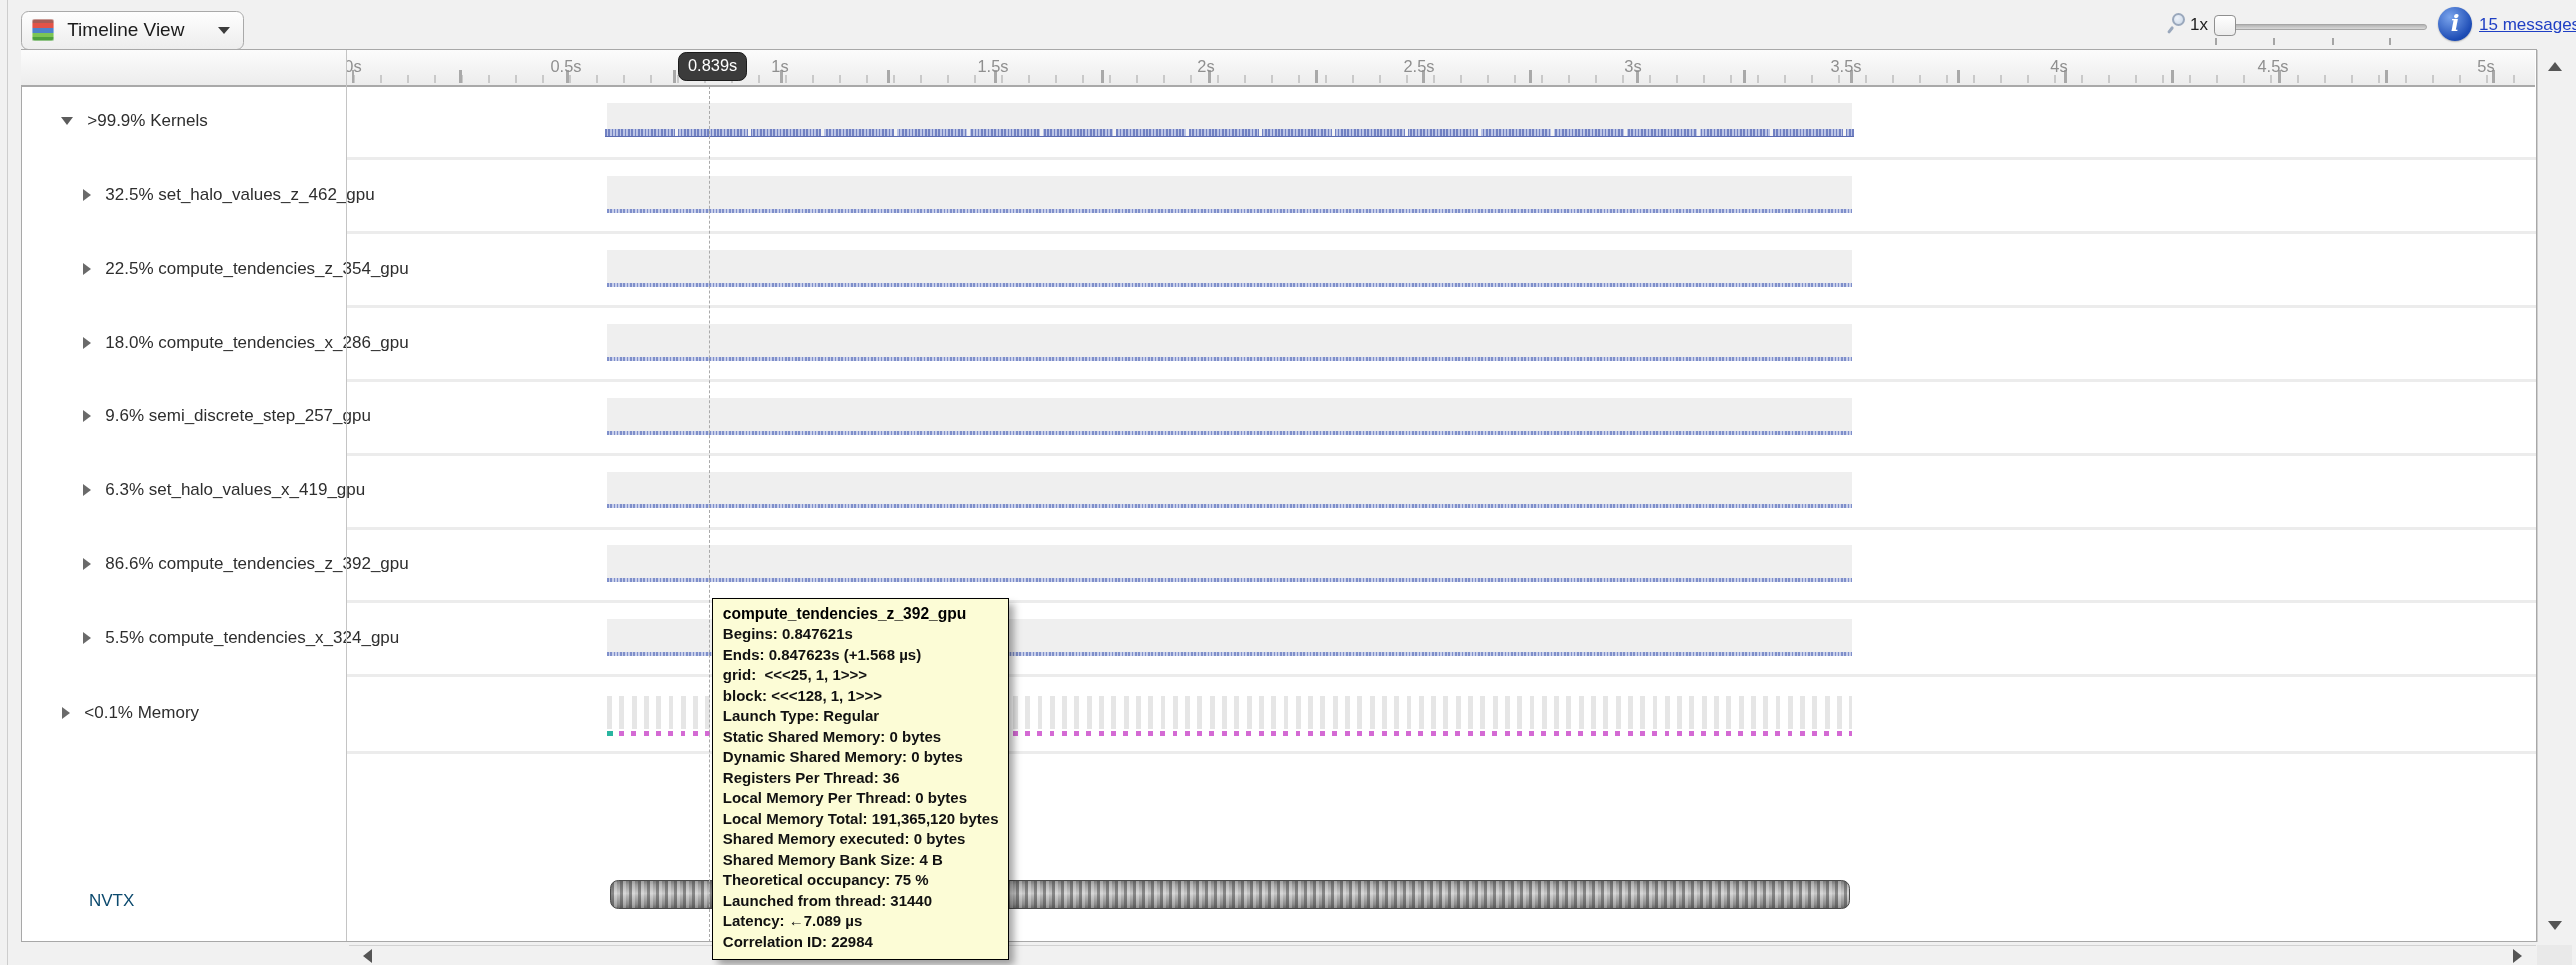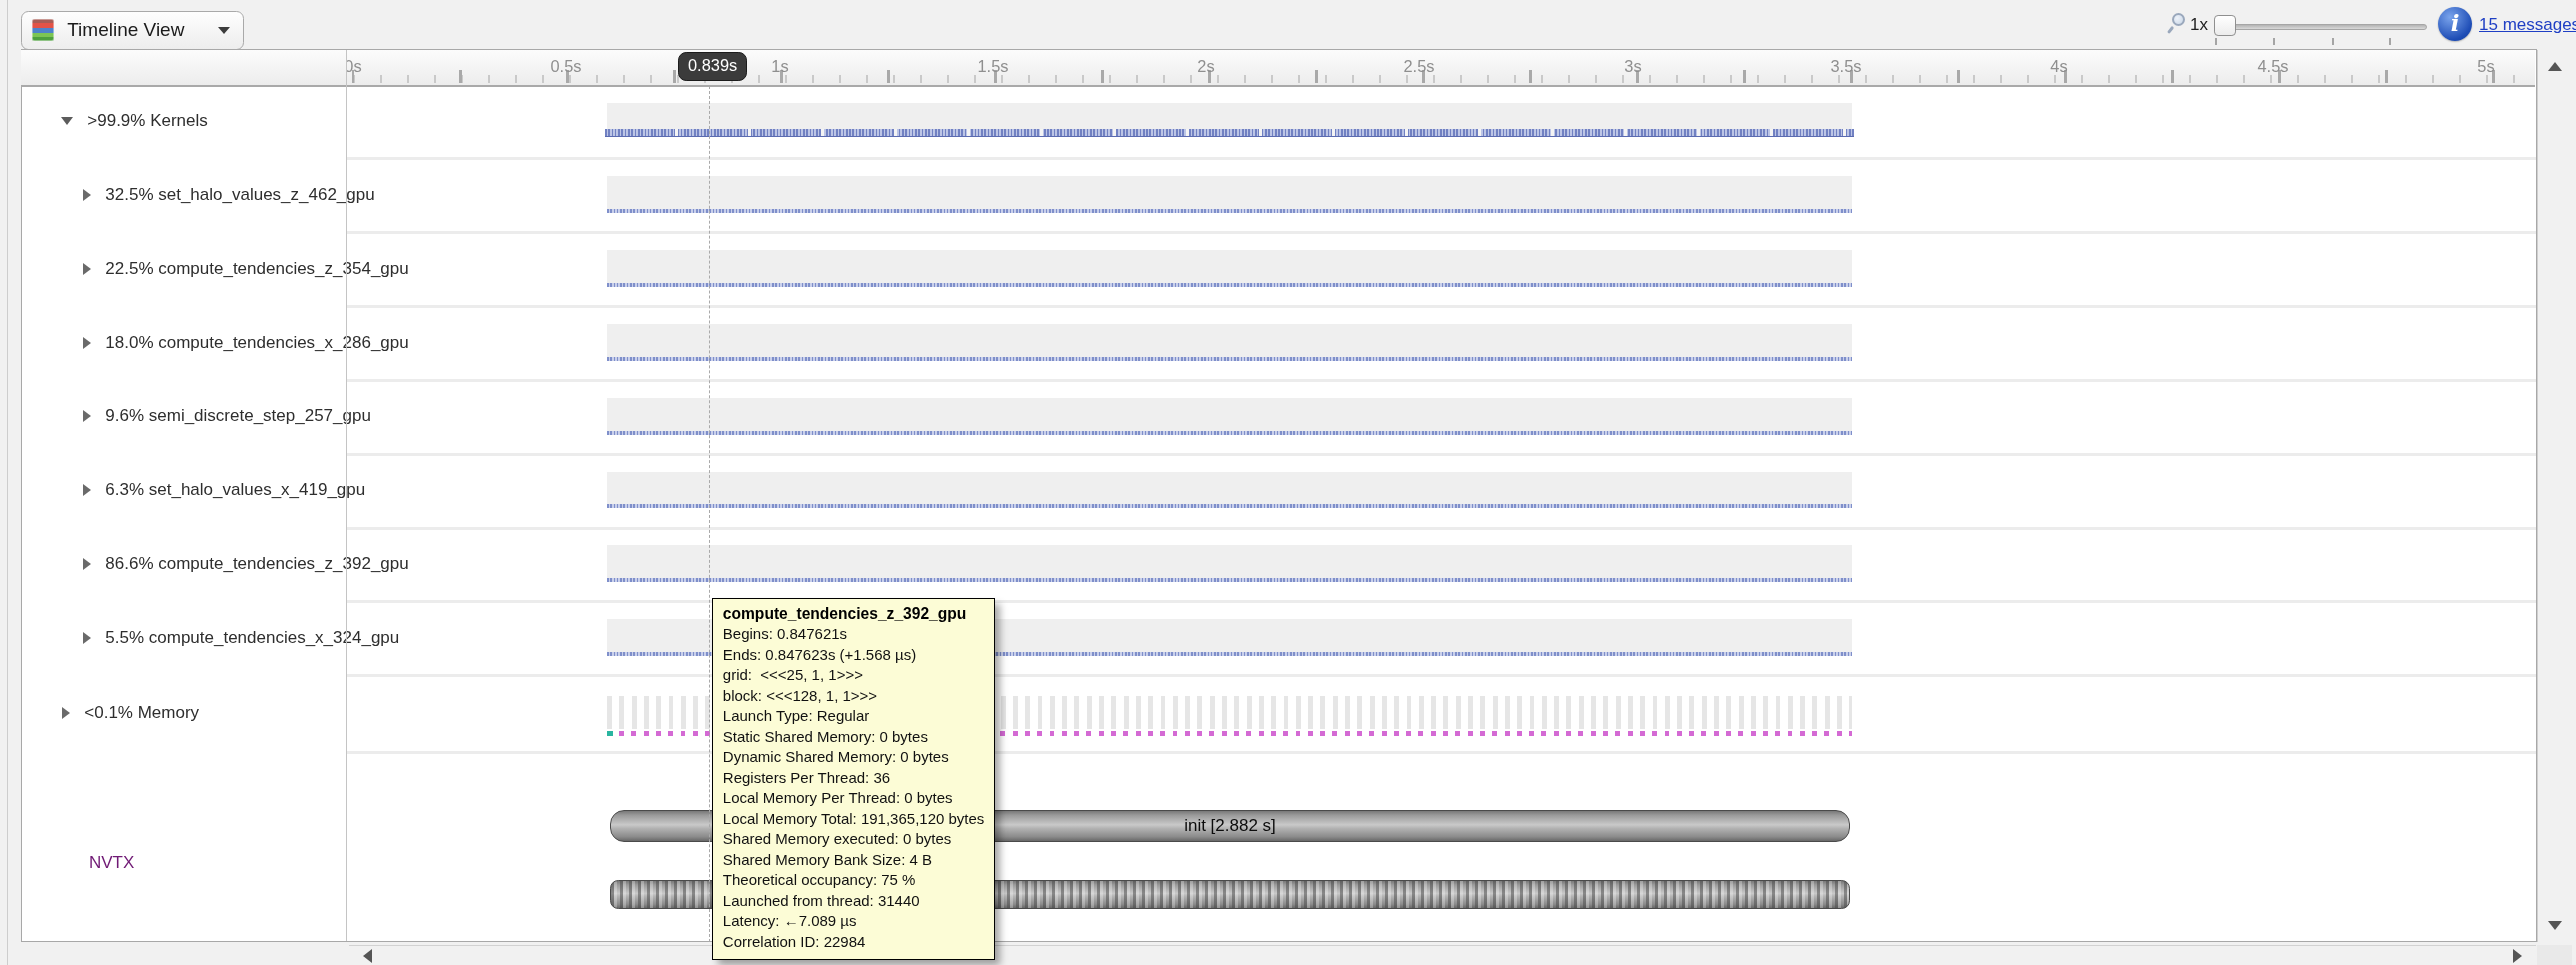--- a/index.html
+++ b/index.html
@@ -89,21 +89,21 @@
     font-size:17px; color:#2e2e2e; white-space:nowrap; }
   .tree-row .tri-down { width:0; height:0; margin-left:40px;
     border-left:6.6px solid transparent; border-right:6.6px solid transparent;
     border-top:8.2px solid #5c5c5c; }
   .tree-row .tri-right { width:0; height:0;
     border-top:6.6px solid transparent; border-bottom:6.6px solid transparent;
     border-left:8.2px solid #6a6a6a; }
   .tree-row.lvl0 .tri-right { margin-left:41px; }
   .tree-row.lvl1 .tri-right { margin-left:62px; }
   .tree-row .t-label { margin-left:14px; }
-  .nvtx-label { left:89px; top:853px; font-size:17px; color:#701a75; }
+  .nvtx-label { left:89px; top:891px; font-size:17px; color:#0c4a6e; }
 
   
   .timeline { left:347px; top:86px; width:2189px; height:856px; overflow:hidden; }
   .timeline > div { position:absolute; }
   .row-sep { left:0; width:2189px; height:2.5px; background:#ececec; }
   .k-band { left:260px; width:1245px; background:#efefef; }
   .k-stripes { left:258px; top:43px; width:1249px; height:8.2px;
     background:
       repeating-linear-gradient(90deg, transparent 0 70px, #f4f4f4 70px 73px),
       repeating-linear-gradient(90deg,#7181c2 0 1.6px,#bcc5e6 1.6px 3.3px);
@@ -131,21 +131,21 @@
   .marker-line { left:362px; top:0; width:0; height:856px;
     border-left:1.6px dashed #a9a9a9; }
 
   
   .tooltip { left:712px; top:598px; min-width:263px; max-width:320px; z-index:9;
     background:#fcfcd6; border:1.6px solid #000;
     box-shadow:5.7px 5.7px 7.4px rgba(0,0,0,.35);
     padding:4.9px 9.8px 6.6px; }
   .tooltip .tt-title { font-weight:bold; font-size:15.6px; line-height:20.5px;
     color:#000; white-space:pre; }
-  .tooltip .tt-line { font-size:15px; line-height:20.5px; color:#111; white-space:pre; }
+  .tooltip .tt-line { font-size:15px; line-height:20.5px; color:#111; white-space:pre;font-weight:bold; }
 
   
   .vscroll { left:2537px; top:50px; width:35px; height:892px; background:#f1f1f1;
     border-left:0.8px solid #cfcfcf; }
   .scroll-btn { position:absolute; display:flex; align-items:center; justify-content:center; }
   .tri-up-s { width:0; height:0; border-left:7.4px solid transparent;
     border-right:7.4px solid transparent; border-bottom:9px solid #555; }
   .tri-down-s { width:0; height:0; border-left:7.4px solid transparent;
     border-right:7.4px solid transparent; border-top:9px solid #555; }
   .tri-left-s { width:0; height:0; border-top:7.4px solid transparent;
@@ -267,23 +267,20 @@
   <div class="k-line" style="top:418px"></div>
   <div class="k-band" style="top:459px;height:33px"></div>
   <div class="k-line" style="top:492px"></div>
   <div class="k-band" style="top:533px;height:33px"></div>
   <div class="k-line" style="top:566px"></div>
 
   <div class="mem-ticks"></div>
   <div class="mem-dashes"></div>
   <div class="mem-first-dash"></div>
 
-  <div class="nvtx-bar" style="top:724px;height:32px">
-    <span>init [2.882 s]</span>
-  </div>
   <div class="nvtx-bar striped" style="top:794px;height:29px">
     <span></span>
   </div>
 
   <div class="marker-line"></div>
 </div>
 
 <div class="abs tree-split"></div>
 
 <div class="abs tooltip">

